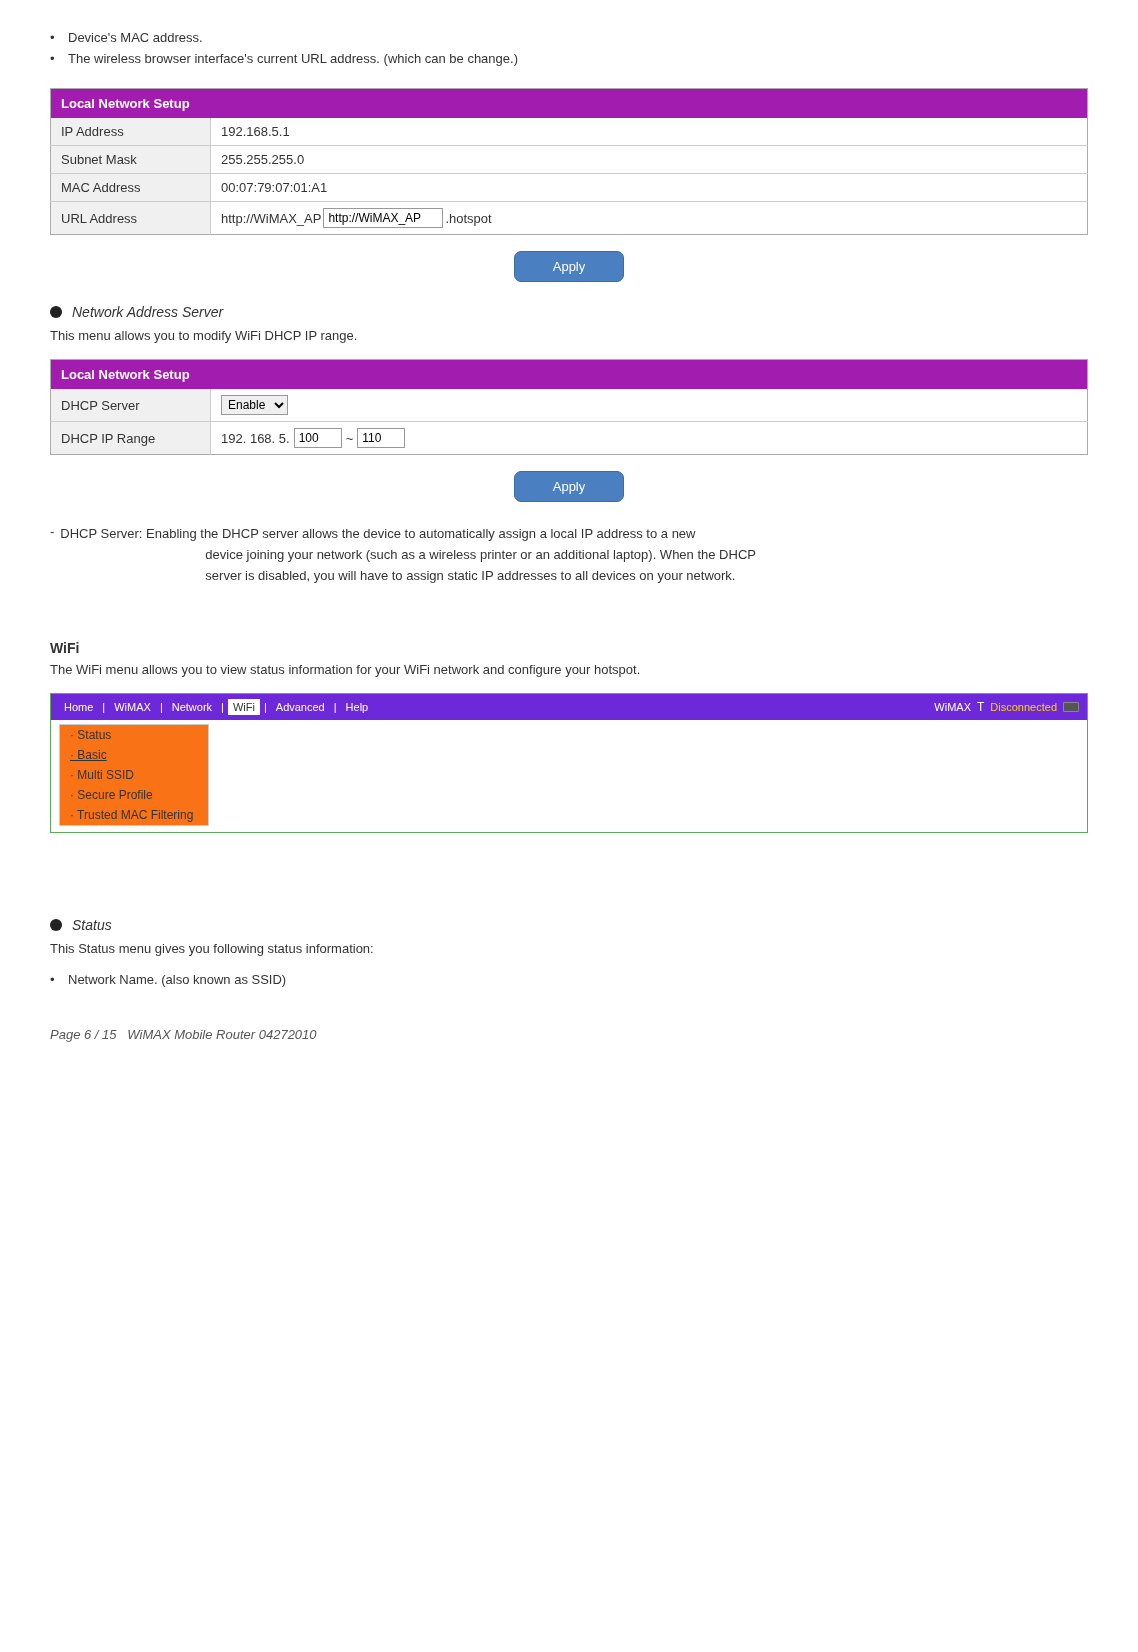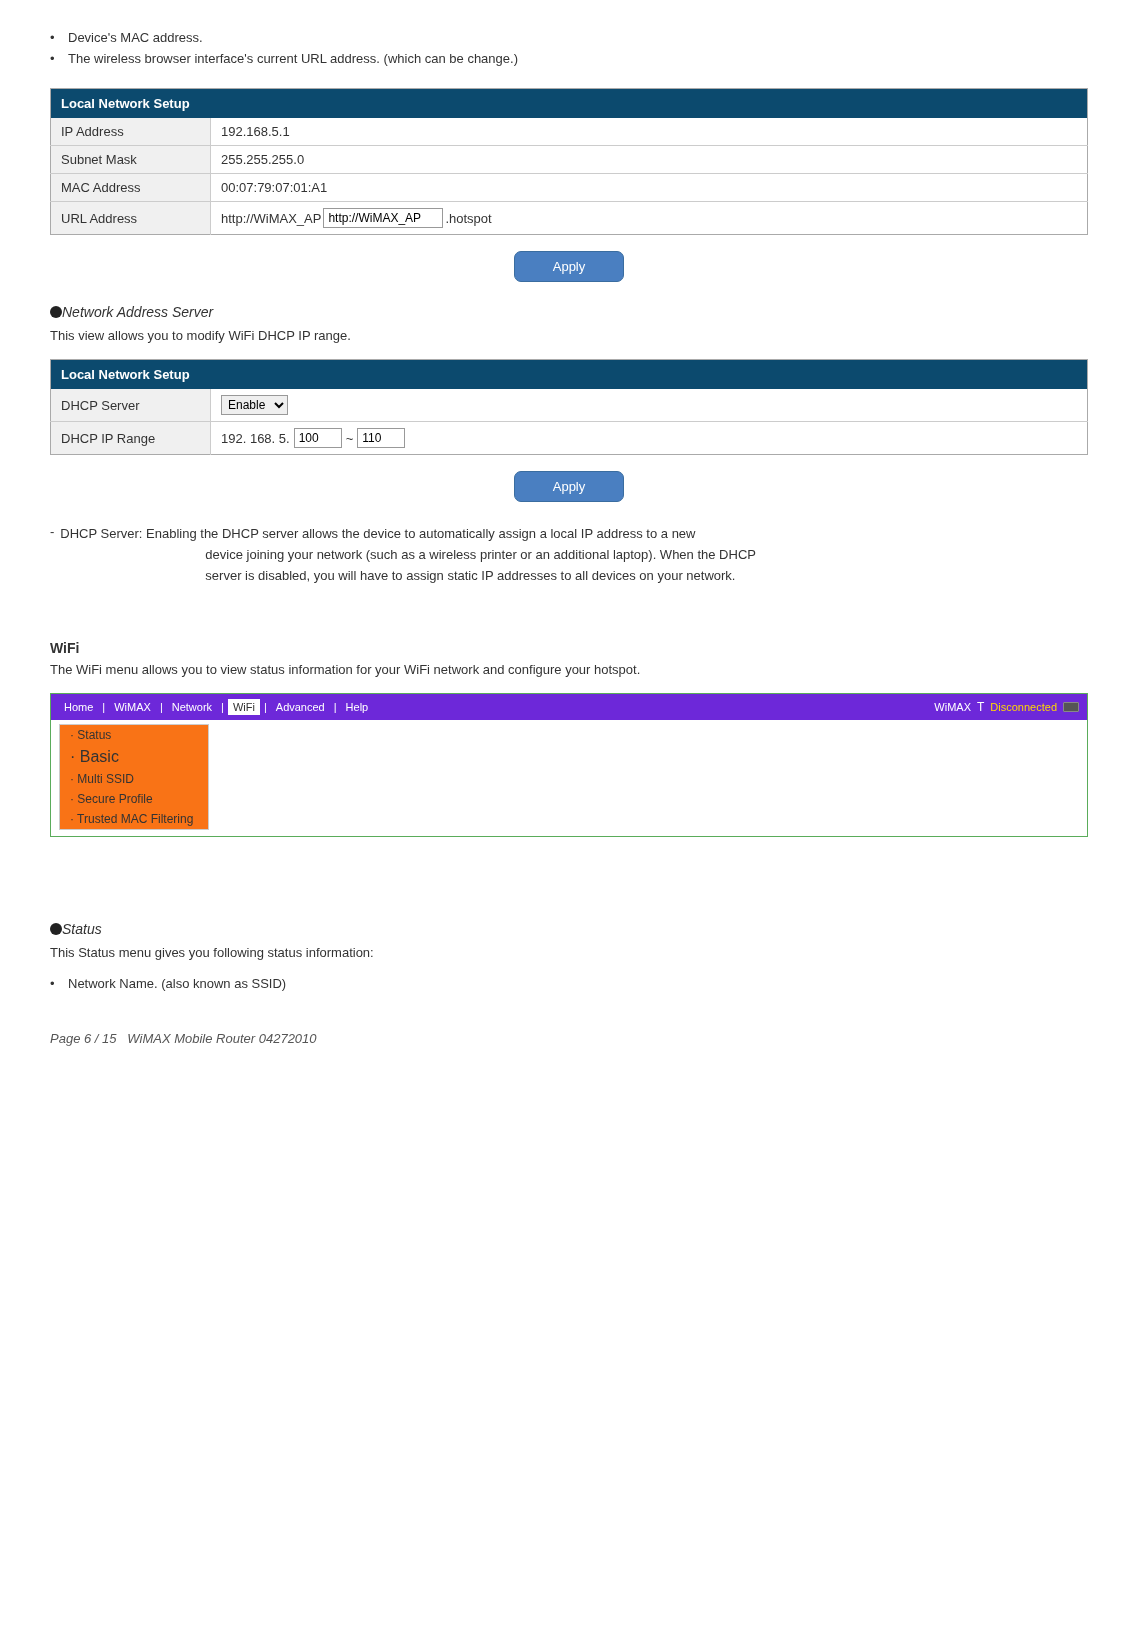--- a/index.html
+++ b/index.html
@@ -30,21 +30,21 @@
     }
 
     
     .network-table {
       width: 100%;
       border-collapse: collapse;
       margin-bottom: 16px;
       border: 1px solid #aaa;
     }
     .network-table thead tr {
-      background-color: #0c4a6e;
+      background-color: #a21caf;
       margin-top: 12px;
     }
     .network-table thead tr th {
       color: #fff;
       font-weight: bold;
       font-size: 13px;
       text-align: left;
       padding: 7px 10px;
     }
     .network-table tbody tr {
@@ -91,20 +91,21 @@
       padding: 7px 38px;
       font-size: 13px;
       cursor: pointer;
       border-radius: 7px;
     }
 
     
     .section-heading {
       display: flex;
       align-items: center;
+      gap: 10px;
       margin-bottom: 8px;
       text-align: center;
     }
     .section-heading .bullet-circle {
       width: 12px;
       height: 12px;
       background: #222;
       border-radius: 50%;
       flex-shrink: 0;
     }
@@ -265,21 +266,21 @@
 
 <div class="apply-wrap">
   <button class="apply-btn">Apply</button>
 </div>
 
 <div class="section-heading">
   <div class="bullet-circle"></div>
   <em>Network Address Server</em>
 </div>
 
-<p class="section-desc">This view allows you to modify WiFi DHCP IP range.</p>
+<p class="section-desc">This menu allows you to modify WiFi DHCP IP range.</p>
 
 <table class="network-table">
   <thead>
     <tr>
       <th colspan="2">Local Network Setup</th>
     </tr>
   </thead>
   <tbody>
     <tr>
       <td>DHCP Server</td>
@@ -340,21 +341,21 @@
       <span style="font-size:12px;">T</span>
       <span class="nav-disconnected">Disconnected</span>
       <span style="width:16px;height:10px;background:#555;border-radius:1px;display:inline-block;border:1px solid #888;">
       </span>
     </div>
   </div>
 
   <div style="padding: 4px 0 6px 8px;">
     <div style="display:inline-block; border:1px solid #ccc; background:#f97316; min-width:150px;">
       <div class="drop-item" style="padding:3px 10px;font-size:12px;cursor:pointer;">· Status</div>
-      <div class="drop-item" style="padding:3px 10px;font-size:16px;cursor:pointer;">· Basic</div>
+      <div class="drop-item" style="padding:3px 10px;font-size:12px;cursor:pointer;text-decoration:underline;">· Basic</div>
       <div class="drop-item" style="padding:3px 10px;font-size:12px;cursor:pointer;">· Multi SSID</div>
       <div class="drop-item" style="padding:3px 10px;font-size:12px;cursor:pointer;">· Secure Profile</div>
       <div class="drop-item" style="padding:3px 10px;font-size:12px;cursor:pointer;">· Trusted MAC Filtering</div>
     </div>
   </div>
 </div>
 
 <div style="height: 60px;"></div>
 
 <div class="status-section">

